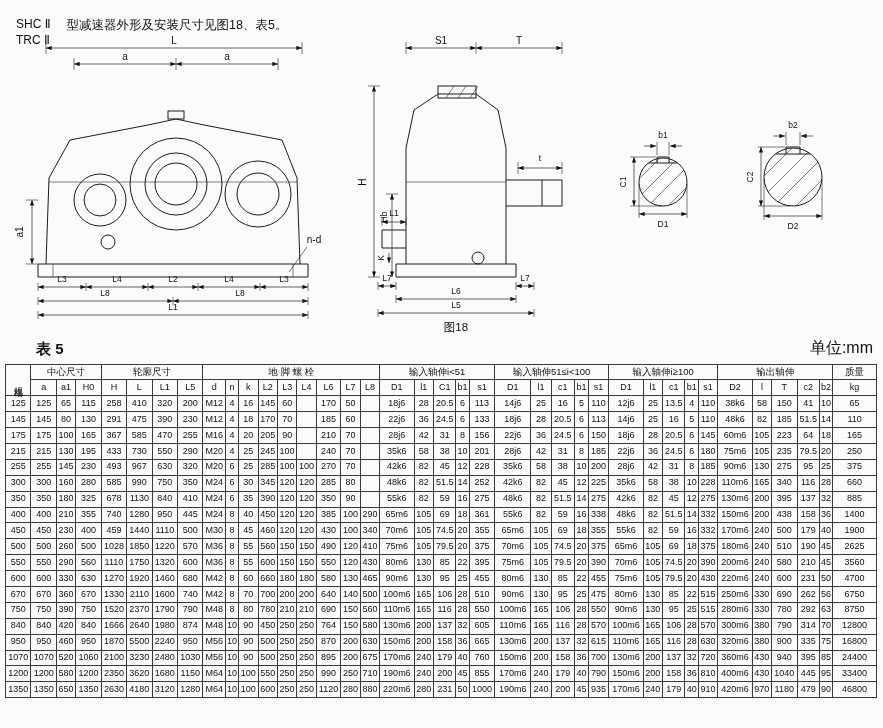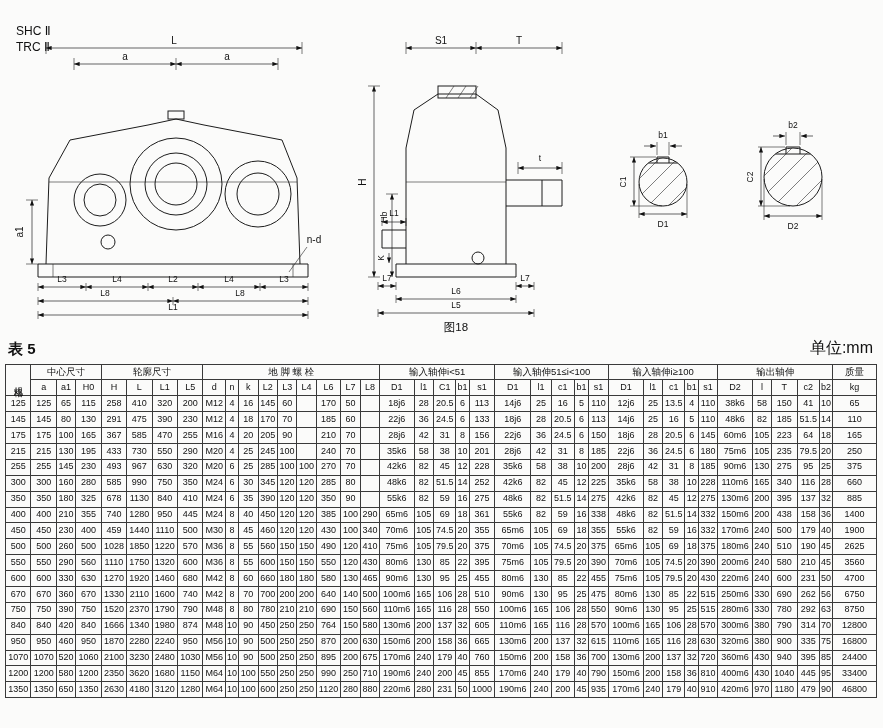--- a/index.html
+++ b/index.html
@@ -1,50 +1,51 @@
 <!DOCTYPE html>
 <html><head>
 <meta charset="utf-8">
 <style>
   html,body{margin:0;padding:0;}
   body{
     width:883px;height:728px;position:relative;overflow:hidden;
     background:#fbfbfa;color:#111;
     font-family:"Liberation Sans","DejaVu Sans",sans-serif;
   }
-  .top-note{position:absolute;left:16px;top:24px;display:flex;align-items:flex-start;gap:16px;}
+  .top-note{position:absolute;left:16px;top:17px;display:flex;align-items:flex-start;gap:16px;}
   .models{font-size:12px;line-height:1.3;white-space:nowrap;}
   .intro-text{font-size:12.5px;margin-top:0px;}
   #drawing{position:absolute;left:8px;top:32px;}
   .obj{stroke:#1c1c1c;stroke-width:1;fill:none;}
   .thin{stroke:#2a2a2a;stroke-width:.6;fill:none;}
   .dim{stroke:#222;stroke-width:.7;fill:none;marker-start:url(#aL);marker-end:url(#aR);}
   .de{stroke:#222;stroke-width:.7;fill:none;marker-end:url(#aR);}
   .ext{stroke:#222;stroke-width:.6;fill:none;}
   .lb{font-family:"Liberation Sans",sans-serif;font-size:10px;fill:#111;text-anchor:middle;}
   .lbs{font-size:8.5px;}
   .cap{font-size:11.5px;}
   .caption-row{position:absolute;left:8px;right:10px;top:338px;display:flex;justify-content:space-between;align-items:flex-end;}
-  .tbl-title{font-size:15px;font-weight:bold;}
+  .tbl-title{font-size:15px;font-weight:bold;margin-left:28px;}
   .unit-note{font-size:16px;}
   #t5{position:absolute;left:5px;right:5px;top:364px;border-collapse:collapse;width:872px;
       font-size:9px;}
   #t5 th,#t5 td{border:1px solid #3a3a3a;text-align:center;vertical-align:middle;
       padding:2.5px 0;line-height:1.1;font-weight:normal;white-space:nowrap;}
   #t5 thead tr:first-child th{font-size:9.5px;padding:2px 8px;}
   .vert{writing-mode:vertical-lr;text-orientation:upright;letter-spacing:1px;padding:0 2px !important;}
 </style>
 </head>
 <body>
 
 <div class="top-note">
   <div class="models">
     <div>SHC Ⅱ</div>
     <div>TRC Ⅱ</div>
   </div>
+  <div class="intro-text">型减速器外形及安装尺寸见图18、表5。</div>
 </div>
 
 <svg id="drawing" width="866" height="302" viewBox="0 0 866 302">
   <defs>
     <marker id="aR" viewBox="0 0 9 6" refX="8" refY="3" markerWidth="9" markerHeight="6" orient="auto">
       <path d="M0,0 L8,3 L0,6 Z" fill="#111"></path>
     </marker>
     <marker id="aL" viewBox="0 0 9 6" refX="0" refY="3" markerWidth="9" markerHeight="6" orient="auto">
       <path d="M8,0 L0,3 L8,6 Z" fill="#111"></path>
     </marker>
@@ -817,21 +818,21 @@
         <td>292</td>
         <td>63</td>
         <td>8750</td>
       </tr>
       <tr>
         <td>840</td>
         <td>840</td>
         <td>420</td>
         <td>840</td>
         <td>1666</td>
-        <td>1340</td>
+        <td>2640</td>
         <td>1980</td>
         <td>874</td>
         <td>M48</td>
         <td>10</td>
         <td>90</td>
         <td>450</td>
         <td>250</td>
         <td>250</td>
         <td>764</td>
         <td>150</td>
@@ -857,21 +858,21 @@
         <td>314</td>
         <td>70</td>
         <td>12800</td>
       </tr>
       <tr>
         <td>950</td>
         <td>950</td>
         <td>460</td>
         <td>950</td>
         <td>1870</td>
-        <td>2280</td>
+        <td>5500</td>
         <td>2240</td>
         <td>950</td>
         <td>M56</td>
         <td>10</td>
         <td>90</td>
         <td>500</td>
         <td>250</td>
         <td>250</td>
         <td>870</td>
         <td>200</td>

